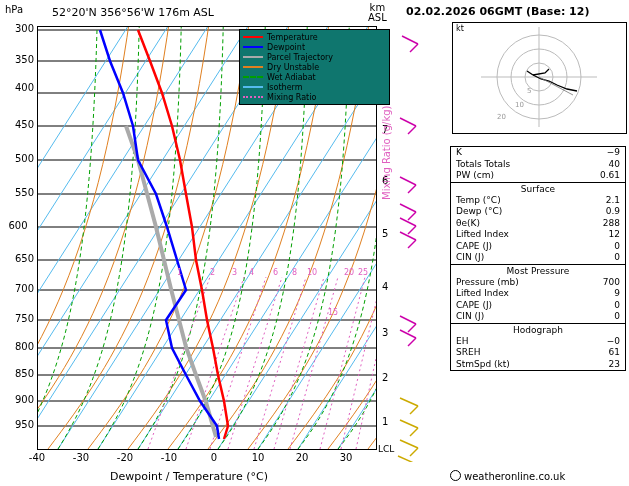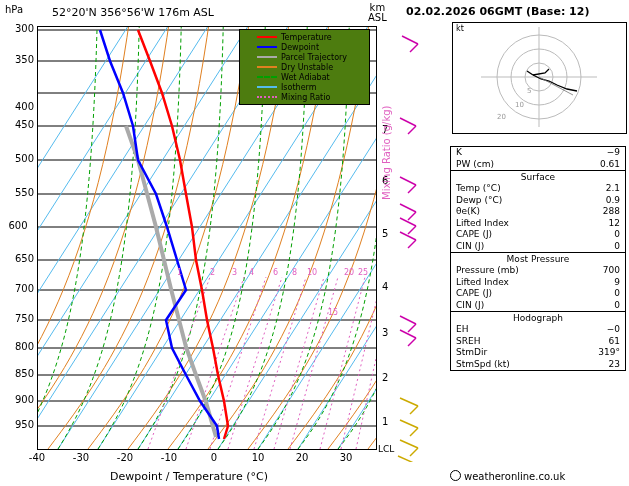--- a/index.html
+++ b/index.html
@@ -19,21 +19,21 @@
   .xtick{position:absolute;font-size:10px;color:#000;text-align:center;width:30px;}
   .kmtick{position:absolute;font-size:10px;color:#000;}
 
   #xaxis-label{position:absolute;left:110px;top:470px;font-size:11px;color:#000;}
   #lcl-label{position:absolute;left:378px;top:444px;font-size:9px;color:#000;}
 
   #mixing-axis-label{position:absolute;left:381px;top:200px;font-size:10px;color:#e060c0;
       transform:rotate(-90deg);transform-origin:left top;white-space:nowrap;}
 
   
-  #legend{position:absolute;left:239px;top:29px;width:131px;background:#4d7c0f;border:1px solid #000;padding:2px 17px;box-sizing:border-box;}
+  #legend{position:absolute;left:239px;top:29px;width:151px;background:#0f766e;border:1px solid #000;padding:2px 3px;box-sizing:border-box;}
   #legend .lrow{display:flex;align-items:center;height:10px;}
   #legend .swatch{width:20px;height:0;border-top:2px solid #000;margin-right:4px;flex:none;}
   #legend .ltext{font-size:8px;color:#000;line-height:9px;}
 
   
   #right-panel{position:absolute;left:400px;top:0;width:229px;height:360px;}
   #right-title{position:absolute;left:6px;top:5px;font-size:11px;font-weight:bold;color:#000;}
 
   #hodo-box{position:absolute;left:52px;top:22px;width:173px;height:110px;border:1px solid #000;background:#fff;}
   #hodo-box .kt{position:absolute;left:3px;top:1px;font-size:8px;color:#000;}
@@ -183,21 +183,21 @@
         <span class="ltext">Isotherm</span>
       </div>
       <div class="lrow">
         <span class="swatch" style="border-top-color:#e060c0;border-top-style:dotted;"></span>
         <span class="ltext">Mixing Ratio</span>
       </div>
     </div>
 
     <div class="ytick" style="left:2px;top:23px;">300</div>
     <div class="ytick" style="left:2px;top:54px;">350</div>
-    <div class="ytick" style="left:2px;top:101px;">400</div>
+    <div class="ytick" style="left:2px;top:82px;">400</div>
     <div class="ytick" style="left:2px;top:119px;">450</div>
     <div class="ytick" style="left:2px;top:153px;">500</div>
     <div class="ytick" style="left:2px;top:187px;">550</div>
     <div class="ytick" style="left:2px;top:220px;text-align:center;">600</div>
     <div class="ytick" style="left:2px;top:253px;">650</div>
     <div class="ytick" style="left:2px;top:283px;">700</div>
     <div class="ytick" style="left:2px;top:313px;">750</div>
     <div class="ytick" style="left:2px;top:341px;">800</div>
     <div class="ytick" style="left:2px;top:368px;">850</div>
     <div class="ytick" style="left:2px;top:394px;">900</div>
@@ -303,20 +303,24 @@
         <text x="74" y="70" font-size="7" fill="#999" font-family="DejaVu Sans">5</text>
       </svg>
     </div>
 
     <div class="tbl" style="top:146px;">
       <div class="row">
         <span class="k">K</span>
         <span class="v">−9</span>
       </div>
       <div class="row">
+        <span class="k">Totals Totals</span>
+        <span class="v">40</span>
+      </div>
+      <div class="row">
         <span class="k">PW (cm)</span>
         <span class="v">0.61</span>
       </div>
       <div class="hdr sep">Surface</div>
       <div class="row">
         <span class="k">Temp (°C)</span>
         <span class="v">2.1</span>
       </div>
       <div class="row">
         <span class="k">Dewp (°C)</span>
@@ -356,24 +360,20 @@
         <span class="v">0</span>
       </div>
       <div class="hdr sep">Hodograph</div>
       <div class="row">
         <span class="k">EH</span>
         <span class="v">−0</span>
       </div>
       <div class="row">
         <span class="k">SREH</span>
         <span class="v">61</span>
-      </div>
-      <div class="row">
-        <span class="k">StmDir</span>
-        <span class="v">319°</span>
       </div>
       <div class="row">
         <span class="k">StmSpd (kt)</span>
         <span class="v">23</span>
       </div>
     </div>
   </div>
 
   <div id="copyright">
     <span id="globe-icon"></span><span>weatheronline.co.uk</span>

